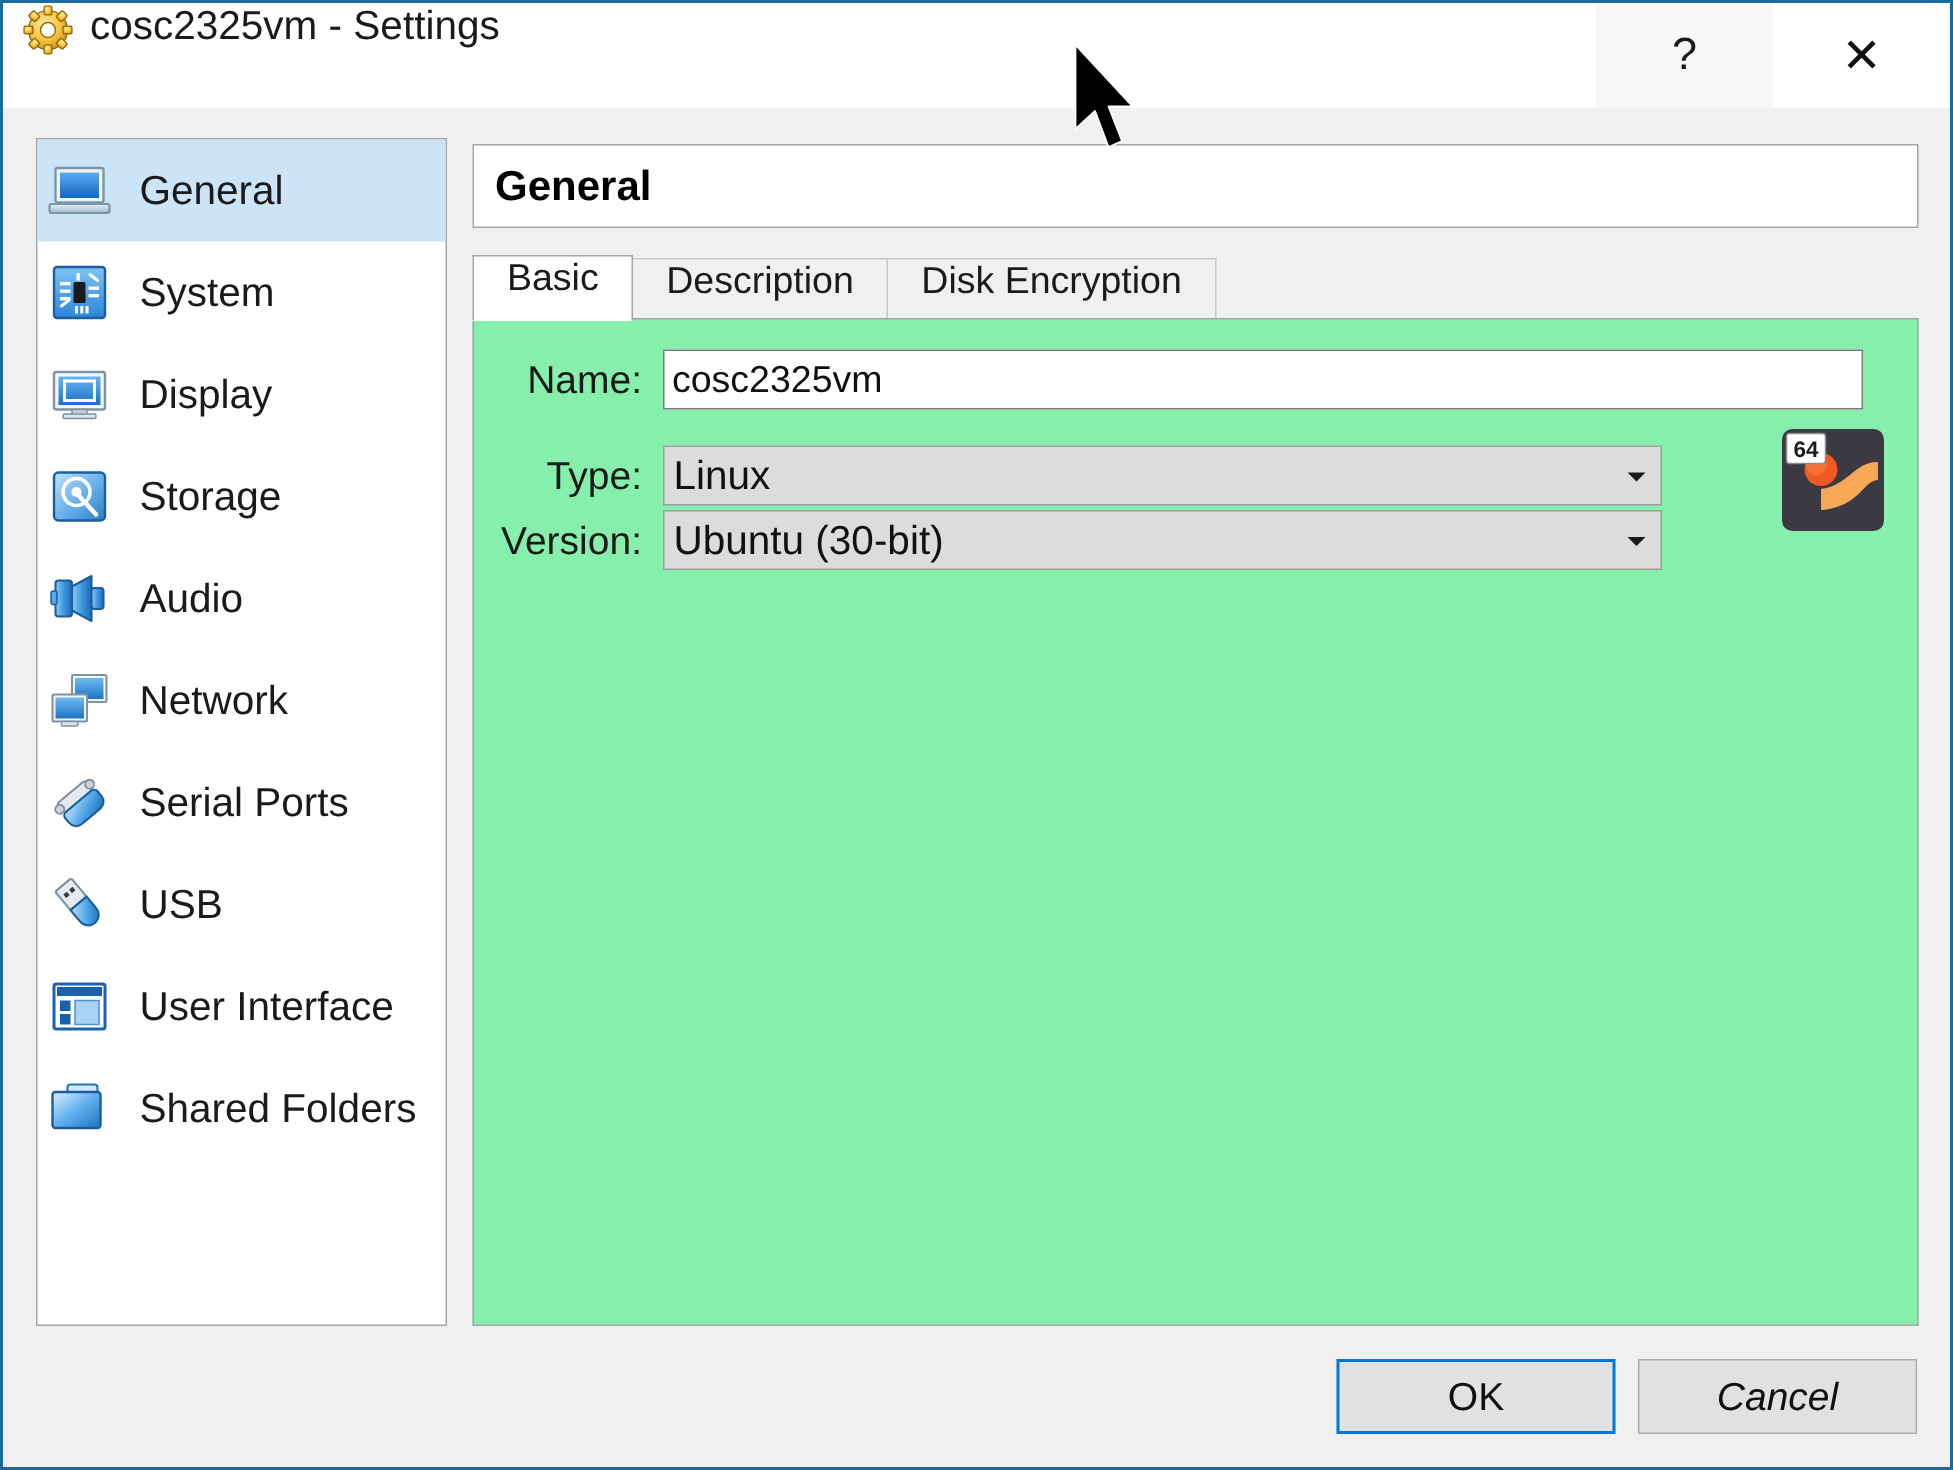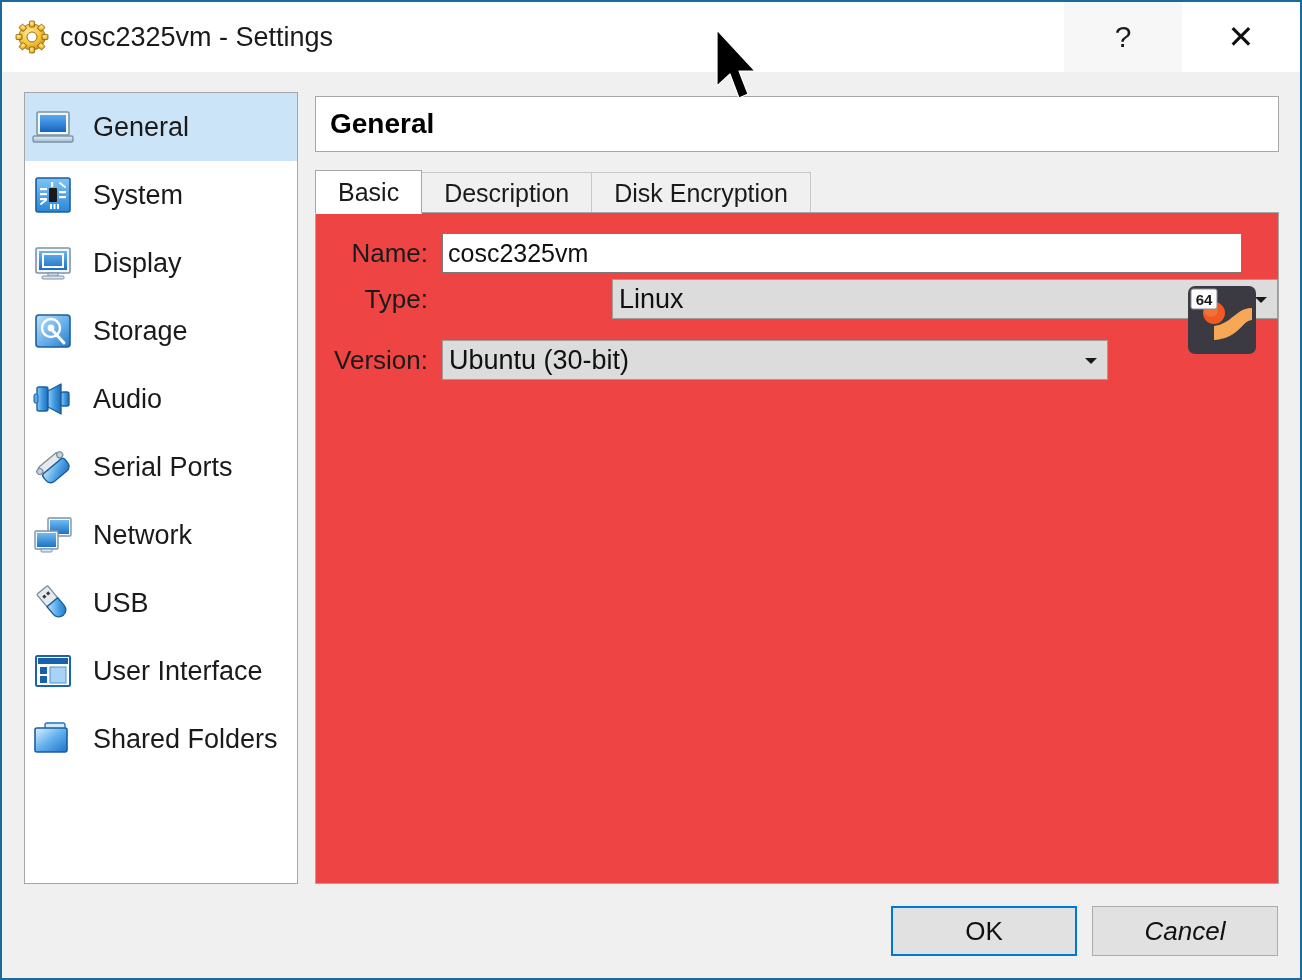--- a/index.html
+++ b/index.html
@@ -27,21 +27,20 @@
     position: absolute;
     left: 0; top: 0;
     width: 1298px;
     height: 70px;
     background: #ffffff;
     display: flex;
     align-items: center;
   }
   #title-left {
     display: flex;
-    align-items: center;
     padding-left: 12px;
     flex: 1 1 auto;
     height: 100%;
   }
   #app-icon {
     width: 36px; height: 36px;
     position: relative;
     flex: 0 0 auto;
     margin-right: 10px;
   }
@@ -137,21 +136,21 @@
     width: 964px;
     height: 44px;
     display: flex;
     align-items: flex-end;
     box-sizing: border-box;
   }
   .tab {
     height: 42px;
     box-sizing: border-box;
     display: flex;
-    align-items: center;
+    align-items: flex-start;
     justify-content: center;
     padding: 0 22px;
     font-size: 25px;
     color: #1a1a1a;
     background: #f0f0f0;
     border: 1px solid #c8c8c8;
     border-bottom: none;
     margin-right: -1px;
     cursor: default;
     white-space: nowrap;
@@ -163,21 +162,21 @@
     height: 44px;
     position: relative;
     z-index: 3;
   }
   #tabpanel {
     position: absolute;
     left: 313px;
     top: 210px;
     width: 964px;
     height: 672px;
-    background: #ef4444;
+    background: #86efac;
     border: 1px solid #a6a6a6;
     border-top: 1px solid #a6a6a6;
     box-sizing: border-box;
   }
 
   
   .form-row {
     position: absolute;
     left: 0;
     width: 100%;
@@ -435,20 +434,39 @@
           <rect x="3" y="17" width="4" height="9" rx="1.5" fill="#5aa8e4" stroke="#1b5e9e" stroke-width="1"></rect>
         </svg>
       </span>
       <span class="side-label">Audio</span>
     </div>
 
     <div class="side-item">
       <span class="side-icon">
         <svg width="44" height="44" viewBox="0 0 44 44">
           <defs>
+            <linearGradient id="netg" x1="0" y1="0" x2="0" y2="1">
+              <stop offset="0%" stop-color="#6fbbf3"></stop>
+                <stop offset="100%" stop-color="#1f72c4"></stop>
+            </linearGradient>
+          </defs>
+          <rect x="17" y="5" width="23" height="18" rx="1.2" fill="#f3f7fa" stroke="#7d93a6" stroke-width="1.4"></rect>
+          <rect x="19" y="7" width="19" height="14" fill="url(#netg)"></rect>
+          <rect x="4" y="18" width="23" height="18" rx="1.2" fill="#f3f7fa" stroke="#7d93a6" stroke-width="1.4"></rect>
+          <rect x="6" y="20" width="19" height="14" fill="url(#netg)"></rect>
+          <rect x="10" y="36" width="11" height="3" rx="1" fill="#dbe5ed" stroke="#7d93a6" stroke-width="1"></rect>
+        </svg>
+      </span>
+      <span class="side-label">Network</span>
+    </div>
+
+    <div class="side-item">
+      <span class="side-icon">
+        <svg width="44" height="44" viewBox="0 0 44 44">
+          <defs>
             <linearGradient id="serg" x1="0" y1="0" x2="1" y2="1">
               <stop offset="0%" stop-color="#c3e3f9"></stop>
                 <stop offset="55%" stop-color="#4ea2e6"></stop>
               <stop offset="100%" stop-color="#1f6bb5"></stop>
             </linearGradient>
           </defs>
           <g transform="rotate(-40 22 22)">
             <rect x="9" y="13" width="26" height="8" rx="3" fill="#e3e9ee" stroke="#7d8f9c" stroke-width="1.4"></rect>
             <path d="M11 21 h22 a3 3 0 0 1 3 3 v4 a6 6 0 0 1 -6 6 h-16 a6 6 0 0 1 -6 -6 v-4 a3 3 0 0 1 3 -3 z" fill="url(#serg)" stroke="#1b5e9e" stroke-width="1.4"></path>
             <circle cx="9" cy="17" r="3" fill="#c9d2d9" stroke="#7d8f9c" stroke-width="1.2"></circle>
@@ -456,39 +474,20 @@
           </g>
         </svg>
       </span>
       <span class="side-label">Serial Ports</span>
     </div>
 
     <div class="side-item">
       <span class="side-icon">
         <svg width="44" height="44" viewBox="0 0 44 44">
           <defs>
-            <linearGradient id="netg" x1="0" y1="0" x2="0" y2="1">
-              <stop offset="0%" stop-color="#6fbbf3"></stop>
-                <stop offset="100%" stop-color="#1f72c4"></stop>
-            </linearGradient>
-          </defs>
-          <rect x="17" y="5" width="23" height="18" rx="1.2" fill="#f3f7fa" stroke="#7d93a6" stroke-width="1.4"></rect>
-          <rect x="19" y="7" width="19" height="14" fill="url(#netg)"></rect>
-          <rect x="4" y="18" width="23" height="18" rx="1.2" fill="#f3f7fa" stroke="#7d93a6" stroke-width="1.4"></rect>
-          <rect x="6" y="20" width="19" height="14" fill="url(#netg)"></rect>
-          <rect x="10" y="36" width="11" height="3" rx="1" fill="#dbe5ed" stroke="#7d93a6" stroke-width="1"></rect>
-        </svg>
-      </span>
-      <span class="side-label">Network</span>
-    </div>
-
-    <div class="side-item">
-      <span class="side-icon">
-        <svg width="44" height="44" viewBox="0 0 44 44">
-          <defs>
             <linearGradient id="usbg" x1="0" y1="0" x2="1" y2="1">
               <stop offset="0%" stop-color="#bfe2f8"></stop>
                 <stop offset="55%" stop-color="#45a0e6"></stop>
               <stop offset="100%" stop-color="#1d68b2"></stop>
             </linearGradient>
           </defs>
           <g transform="rotate(-40 22 22)">
             <rect x="15" y="5" width="14" height="16" rx="1.5" fill="#e4eaef" stroke="#7d8f9c" stroke-width="1.4"></rect>
             <rect x="18" y="10" width="3" height="3" fill="#3a3a3a"></rect>
             <rect x="23" y="10" width="3" height="3" fill="#3a3a3a"></rect>
@@ -547,21 +546,21 @@
     </div>
   </div>
 
   <div id="tabpanel">
 
     <div class="form-row" style="top:20px;">
       <span class="form-label">Name:</span>
       <input class="text-input" type="text" value="cosc2325vm" style="">
     </div>
 
-    <div class="form-row" style="top:66px;justify-content:space-between;">
+    <div class="form-row" style="top:84px;">
       <span class="form-label">Type:</span>
       <div class="combo">
         <span>Linux</span>
         <span class="arrow"></span>
       </div>
     </div>
 
     <div class="form-row" style="top:127px;">
       <span class="form-label">Version:</span>
       <div class="combo">

